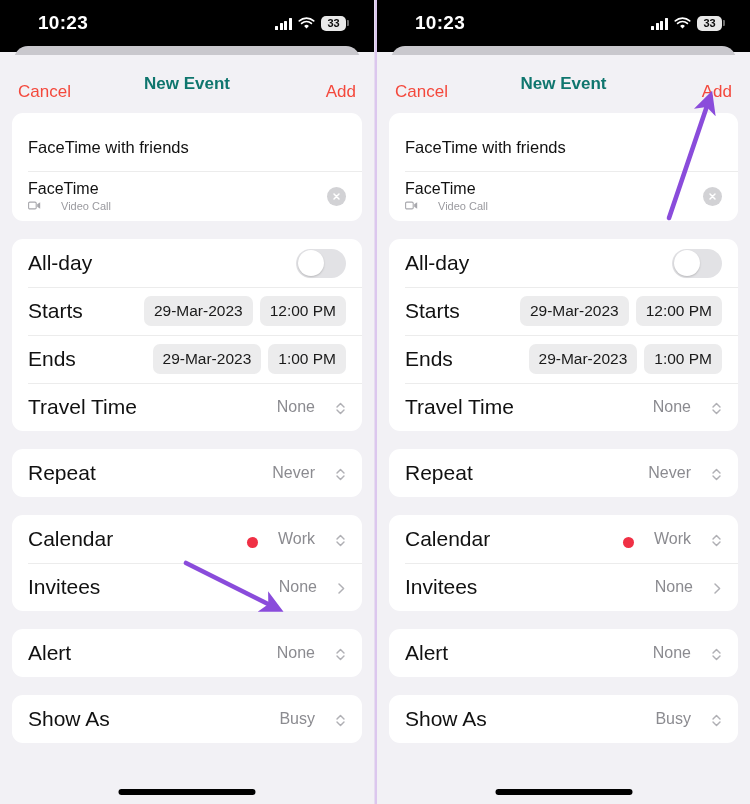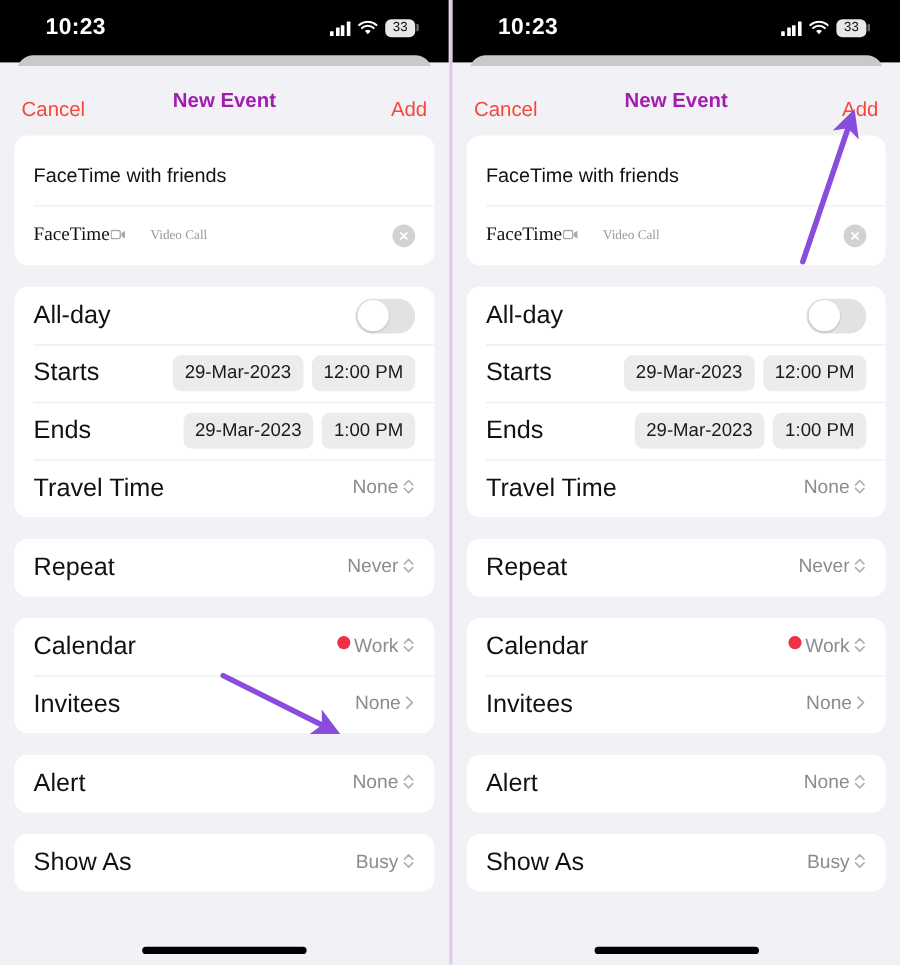--- a/index.html
+++ b/index.html
@@ -52,21 +52,21 @@
   .bars { display: flex; align-items: flex-end; gap: 1.6px; height: 13px; }
   .bars i { display:block; width: 3px; background: #fff; border-radius: .5px; }
   .bars i:nth-child(1){ height: 4px;  background:#fff; }
   .bars i:nth-child(2){ height: 6.5px; }
   .bars i:nth-child(3){ height: 9px; }
   .bars i:nth-child(4){ height: 12px; }
   .batt {
     background: #e8e8e8;
     color: #0a0a0a;
     font-size: 11px;
-    font-weight: 400;
+    font-weight: 700;
     border-radius: 5px;
     padding: 1px 4px 1px 4px;
     min-width: 25px;
     text-align: center;
     line-height: 13px;
     position: relative;
   }
   .batt::after{
     content:"";
     position:absolute; right:-3px; top:4px;
@@ -107,21 +107,21 @@
     white-space: nowrap;
     cursor: pointer;
     margin-top: 16px;
   }
   .nav-title {
     position: absolute;
     left: 0; right: 0;
     text-align: center;
     font-size: 17px;
     font-weight: 700;
-    color: #a21caf;
+    color: #0f766e;
     pointer-events: none;
   }
 
   
   .content { padding: 0 12px; }
   .card {
     background: #fff;
     border-radius: 11px;
     overflow: hidden;
     margin-bottom: 18px;
@@ -143,30 +143,30 @@
   }
   .row-label {
     font-size: 21px;
     color: #111;
     white-space: nowrap;
   }
   .row-value {
     font-size: 16px;
     color: #8b8b90;
     display: flex;
-    align-items: flex-start;
-    gap: 3px;
+    align-items: flex-end;
+    gap: 20px;
     white-space: nowrap;
   }
   .title-row { min-height: 47px; margin-top: 11px; }
   .title-row .row-label { font-size: 16.5px; }
 
   
   .ft-row { min-height: 50px; align-items: center; }
-  .ft-texts { display: flex; gap: 1px; font-family: Liberation Serif, serif; }
+  .ft-texts { display: flex; flex-direction: column; gap: 1px; }
   .ft-main { font-size: 16px; color: #111; line-height: 1.15; }
   .ft-sub {
     font-size: 11px;
     color: #9a9a9f;
     display: flex;
     align-items: center;
     gap: 20px;
   }
   .cam-icon { display: inline-block; vertical-align: middle; }
   .clear-btn {

